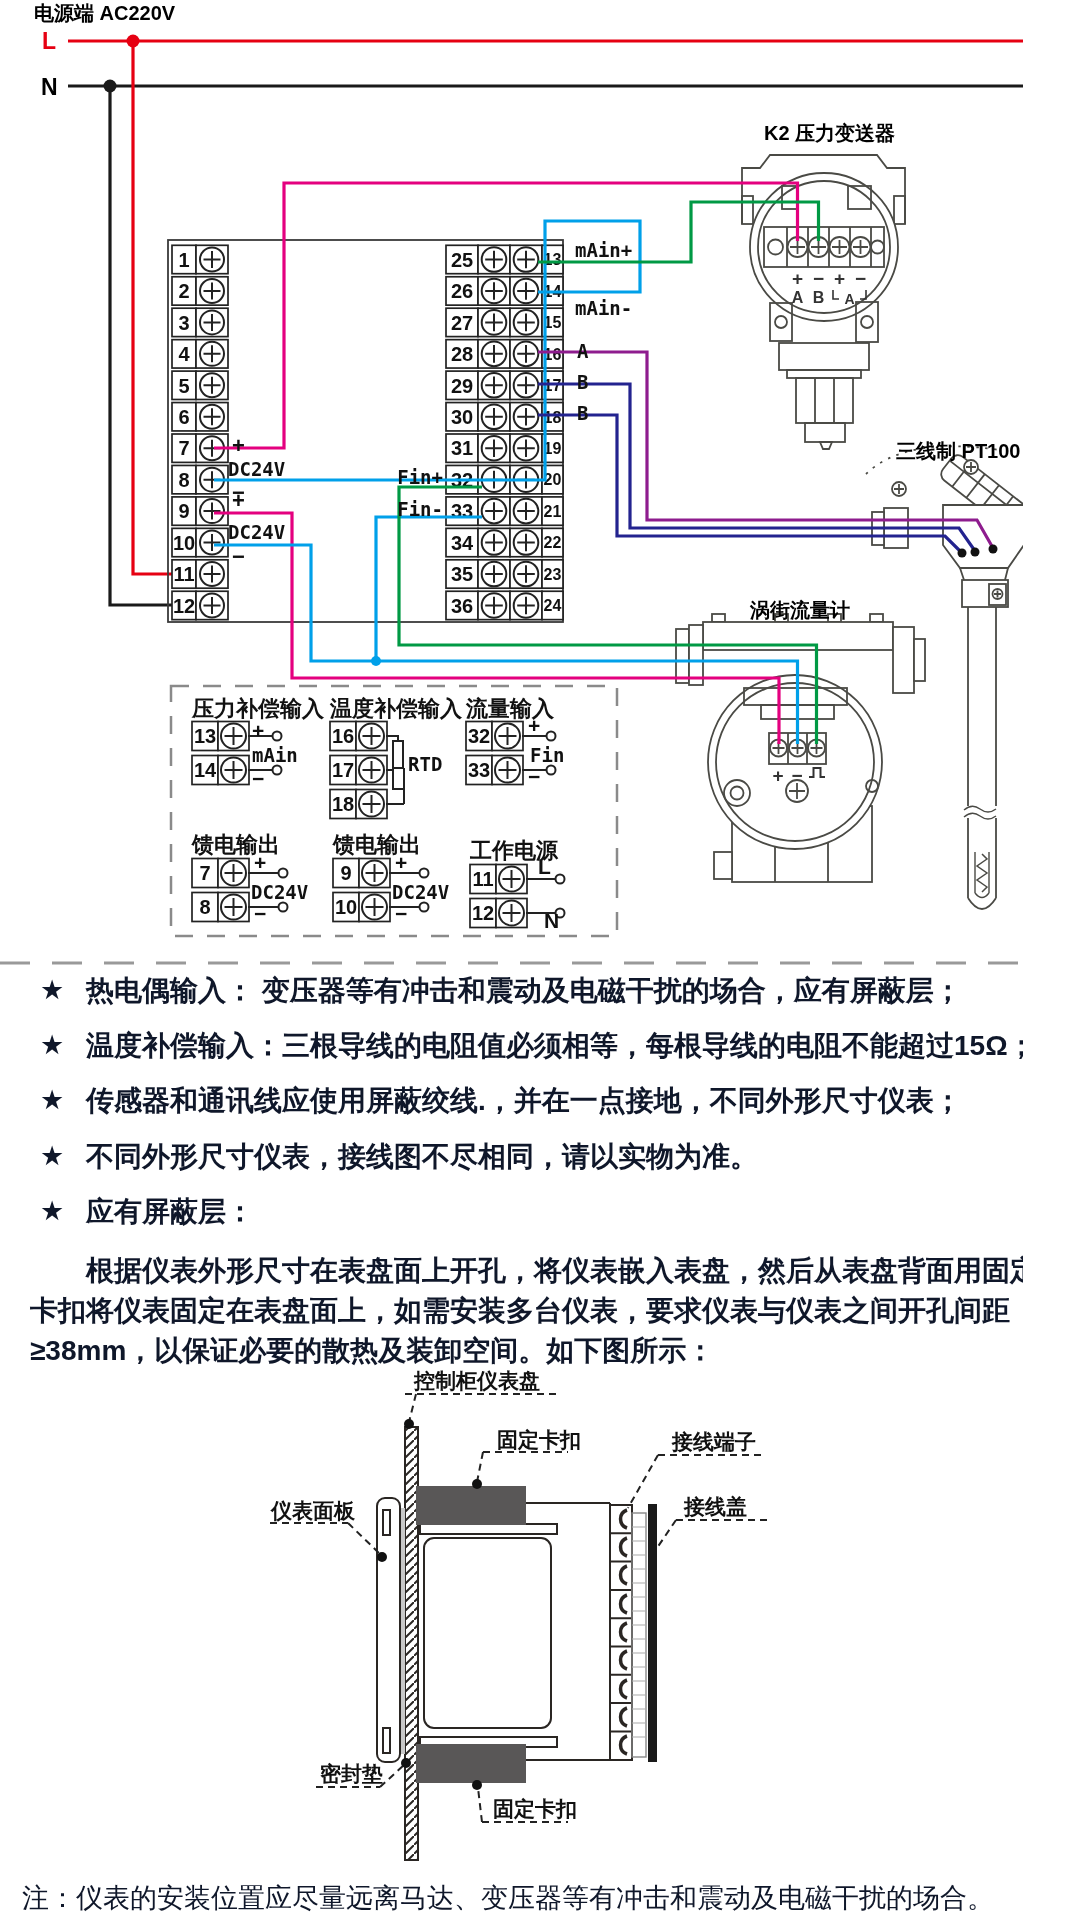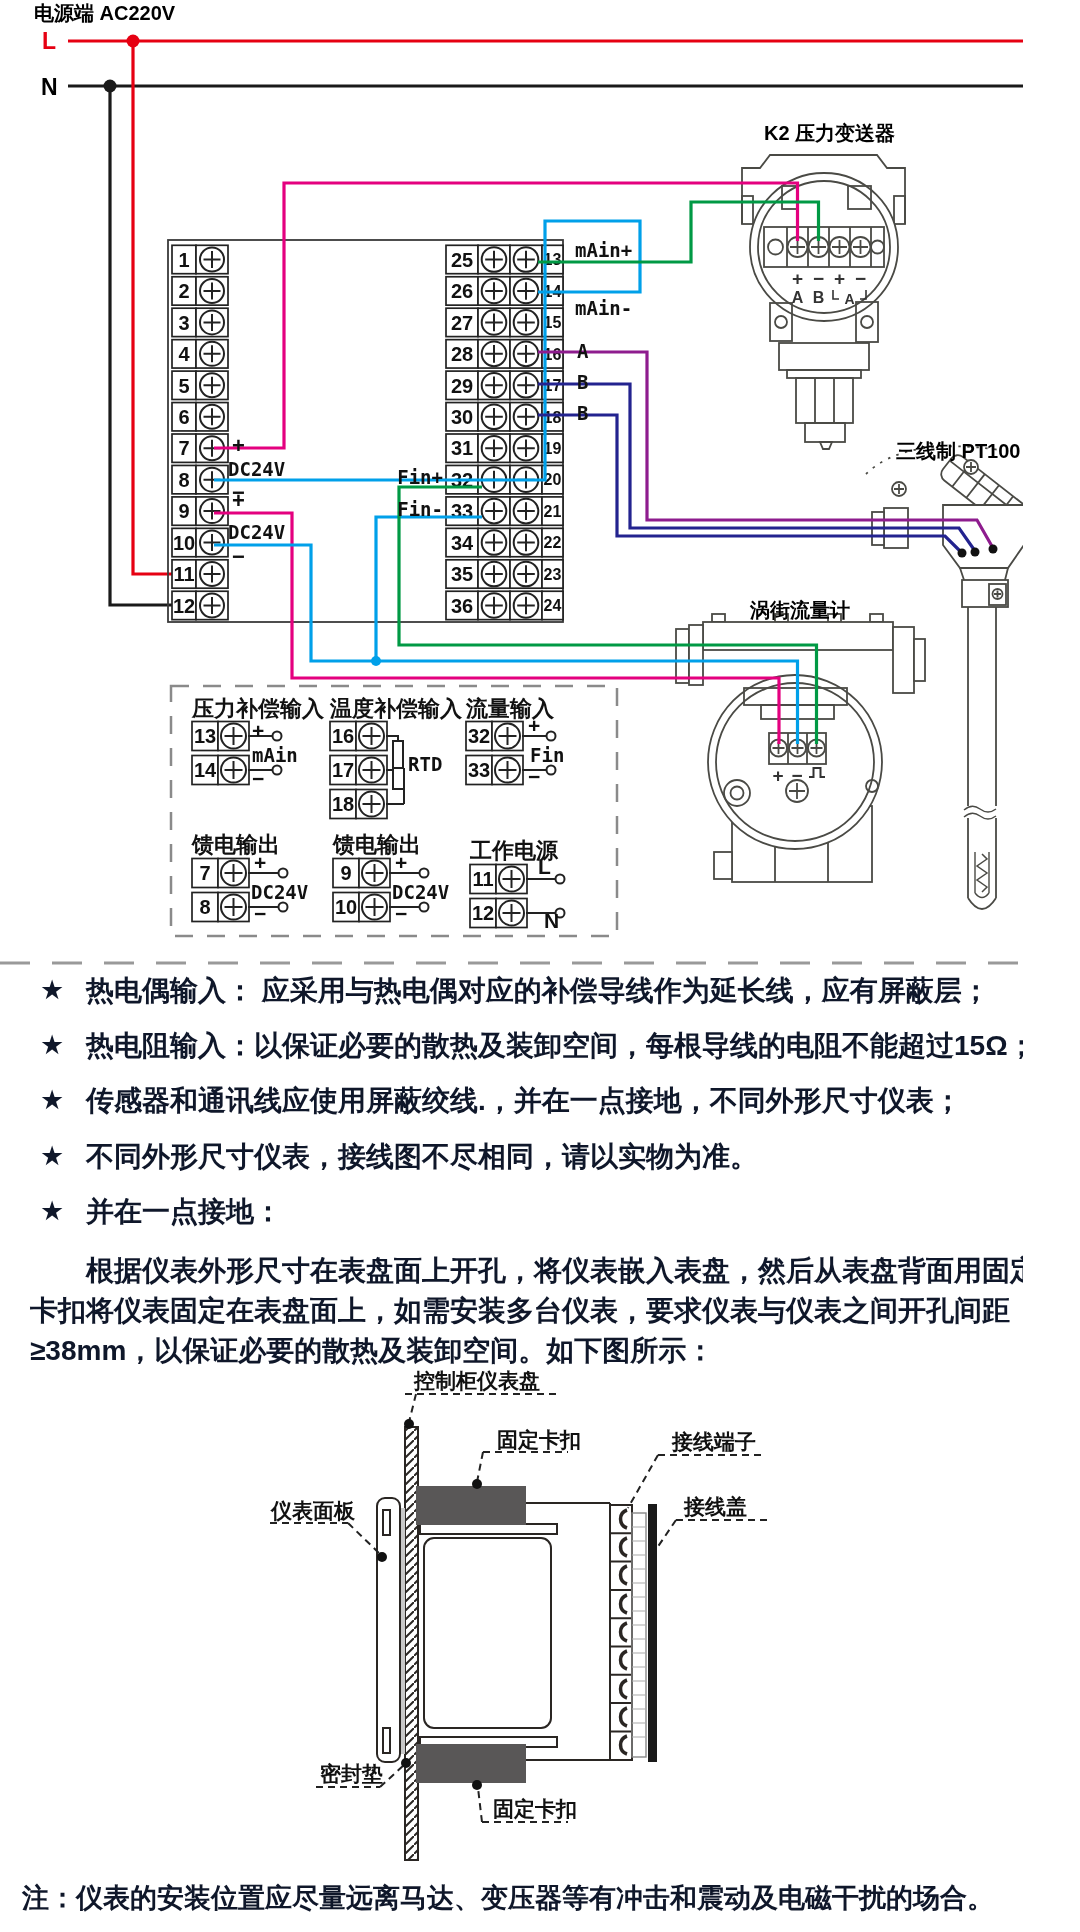--- a/index.html
+++ b/index.html
@@ -5,21 +5,21 @@
   html,body{margin:0;padding:0;background:#fff;}
   .page{position:relative;width:1001px;height:1932px;background:#fff;overflow:hidden;
         font-family:"Liberation Sans","DejaVu Sans",sans-serif;color:#0f172a;padding-left:22px;}
   svg{position:absolute;left:0;}
   svg text{font-family:"Liberation Sans","DejaVu Sans",sans-serif;}
   svg text.mono{font-family:"DejaVu Sans Mono","Liberation Mono",monospace;}
   #notes{position:absolute;left:30px;top:975px;width:1024px;}
   .bullet{display:flex;align-items:flex-start;margin-bottom:23px;font-size:28px;font-weight:bold;line-height:1.15;}
   .bullet .star{width:30px;margin-left:10px;margin-right:16px;flex:none;font-size:27px;}
   .para{margin-top:20px;font-size:28px;font-weight:bold;line-height:40px;text-indent:56px;}
-  #footnote{position:absolute;left:22px;top:1880px;width:1040px;font-size:27px;font-weight:bold;}
+  #footnote{position:absolute;left:22px;top:1880px;width:1040px;font-size:27px;font-weight:normal;}
 </style>
 </head>
 <body>
 
 <div class="page">
 
 <svg id="wiring" width="1080" height="966" viewBox="0 0 1080 966" style="top:0">
 
   <g>
     <text x="34" y="20" font-size="20" font-weight="bold">电源端 AC220V</text>
@@ -472,37 +472,37 @@
     <text x="538" y="874" font-size="21">L</text>
     <text x="544" y="928" font-size="21">N</text>
   </g>
 
   <line x1="0" y1="963" x2="1080" y2="963" stroke="#999" stroke-width="3" stroke-dasharray="30 22"></line>
 </svg>
 
 <div id="notes">
   <div class="bullet">
     <span class="star">★</span>
-    <span>热电偶输入： 应采用与热电偶对应的补偿导线作为延长线，应有屏蔽层；</span>
+    <span>热电偶输入： 变压器等有冲击和震动及电磁干扰的场合，应有屏蔽层；</span>
   </div>
   <div class="bullet">
     <span class="star">★</span>
-    <span>热电阻输入：以保证必要的散热及装卸空间，每根导线的电阻不能超过15Ω；</span>
+    <span>温度补偿输入：三根导线的电阻值必须相等，每根导线的电阻不能超过15Ω；</span>
   </div>
   <div class="bullet">
     <span class="star">★</span>
     <span>传感器和通讯线应使用屏蔽绞线.，并在一点接地，不同外形尺寸仪表；</span>
   </div>
   <div class="bullet">
     <span class="star">★</span>
     <span>不同外形尺寸仪表，接线图不尽相同，请以实物为准。</span>
   </div>
   <div class="bullet">
     <span class="star">★</span>
-    <span>并在一点接地：</span>
+    <span>应有屏蔽层：</span>
   </div>
   <div class="para">根据仪表外形尺寸在表盘面上开孔，将仪表嵌入表盘，然后从表盘背面用固定卡扣将仪表固定在表盘面上，如需安装多台仪表，要求仪表与仪表之间开孔间距≥38mm，以保证必要的散热及装卸空间。如下图所示：</div>
 </div>
 
 <svg id="install-fig" width="1080" height="512" viewBox="0 1360 1080 512" style="top:1360px">
   <defs>
     <pattern id="hatch" width="9" height="9" patternUnits="userSpaceOnUse">
       <path d="M0,9 L9,0" stroke="#2a2623" stroke-width="2"></path>
     </pattern>
   </defs>

